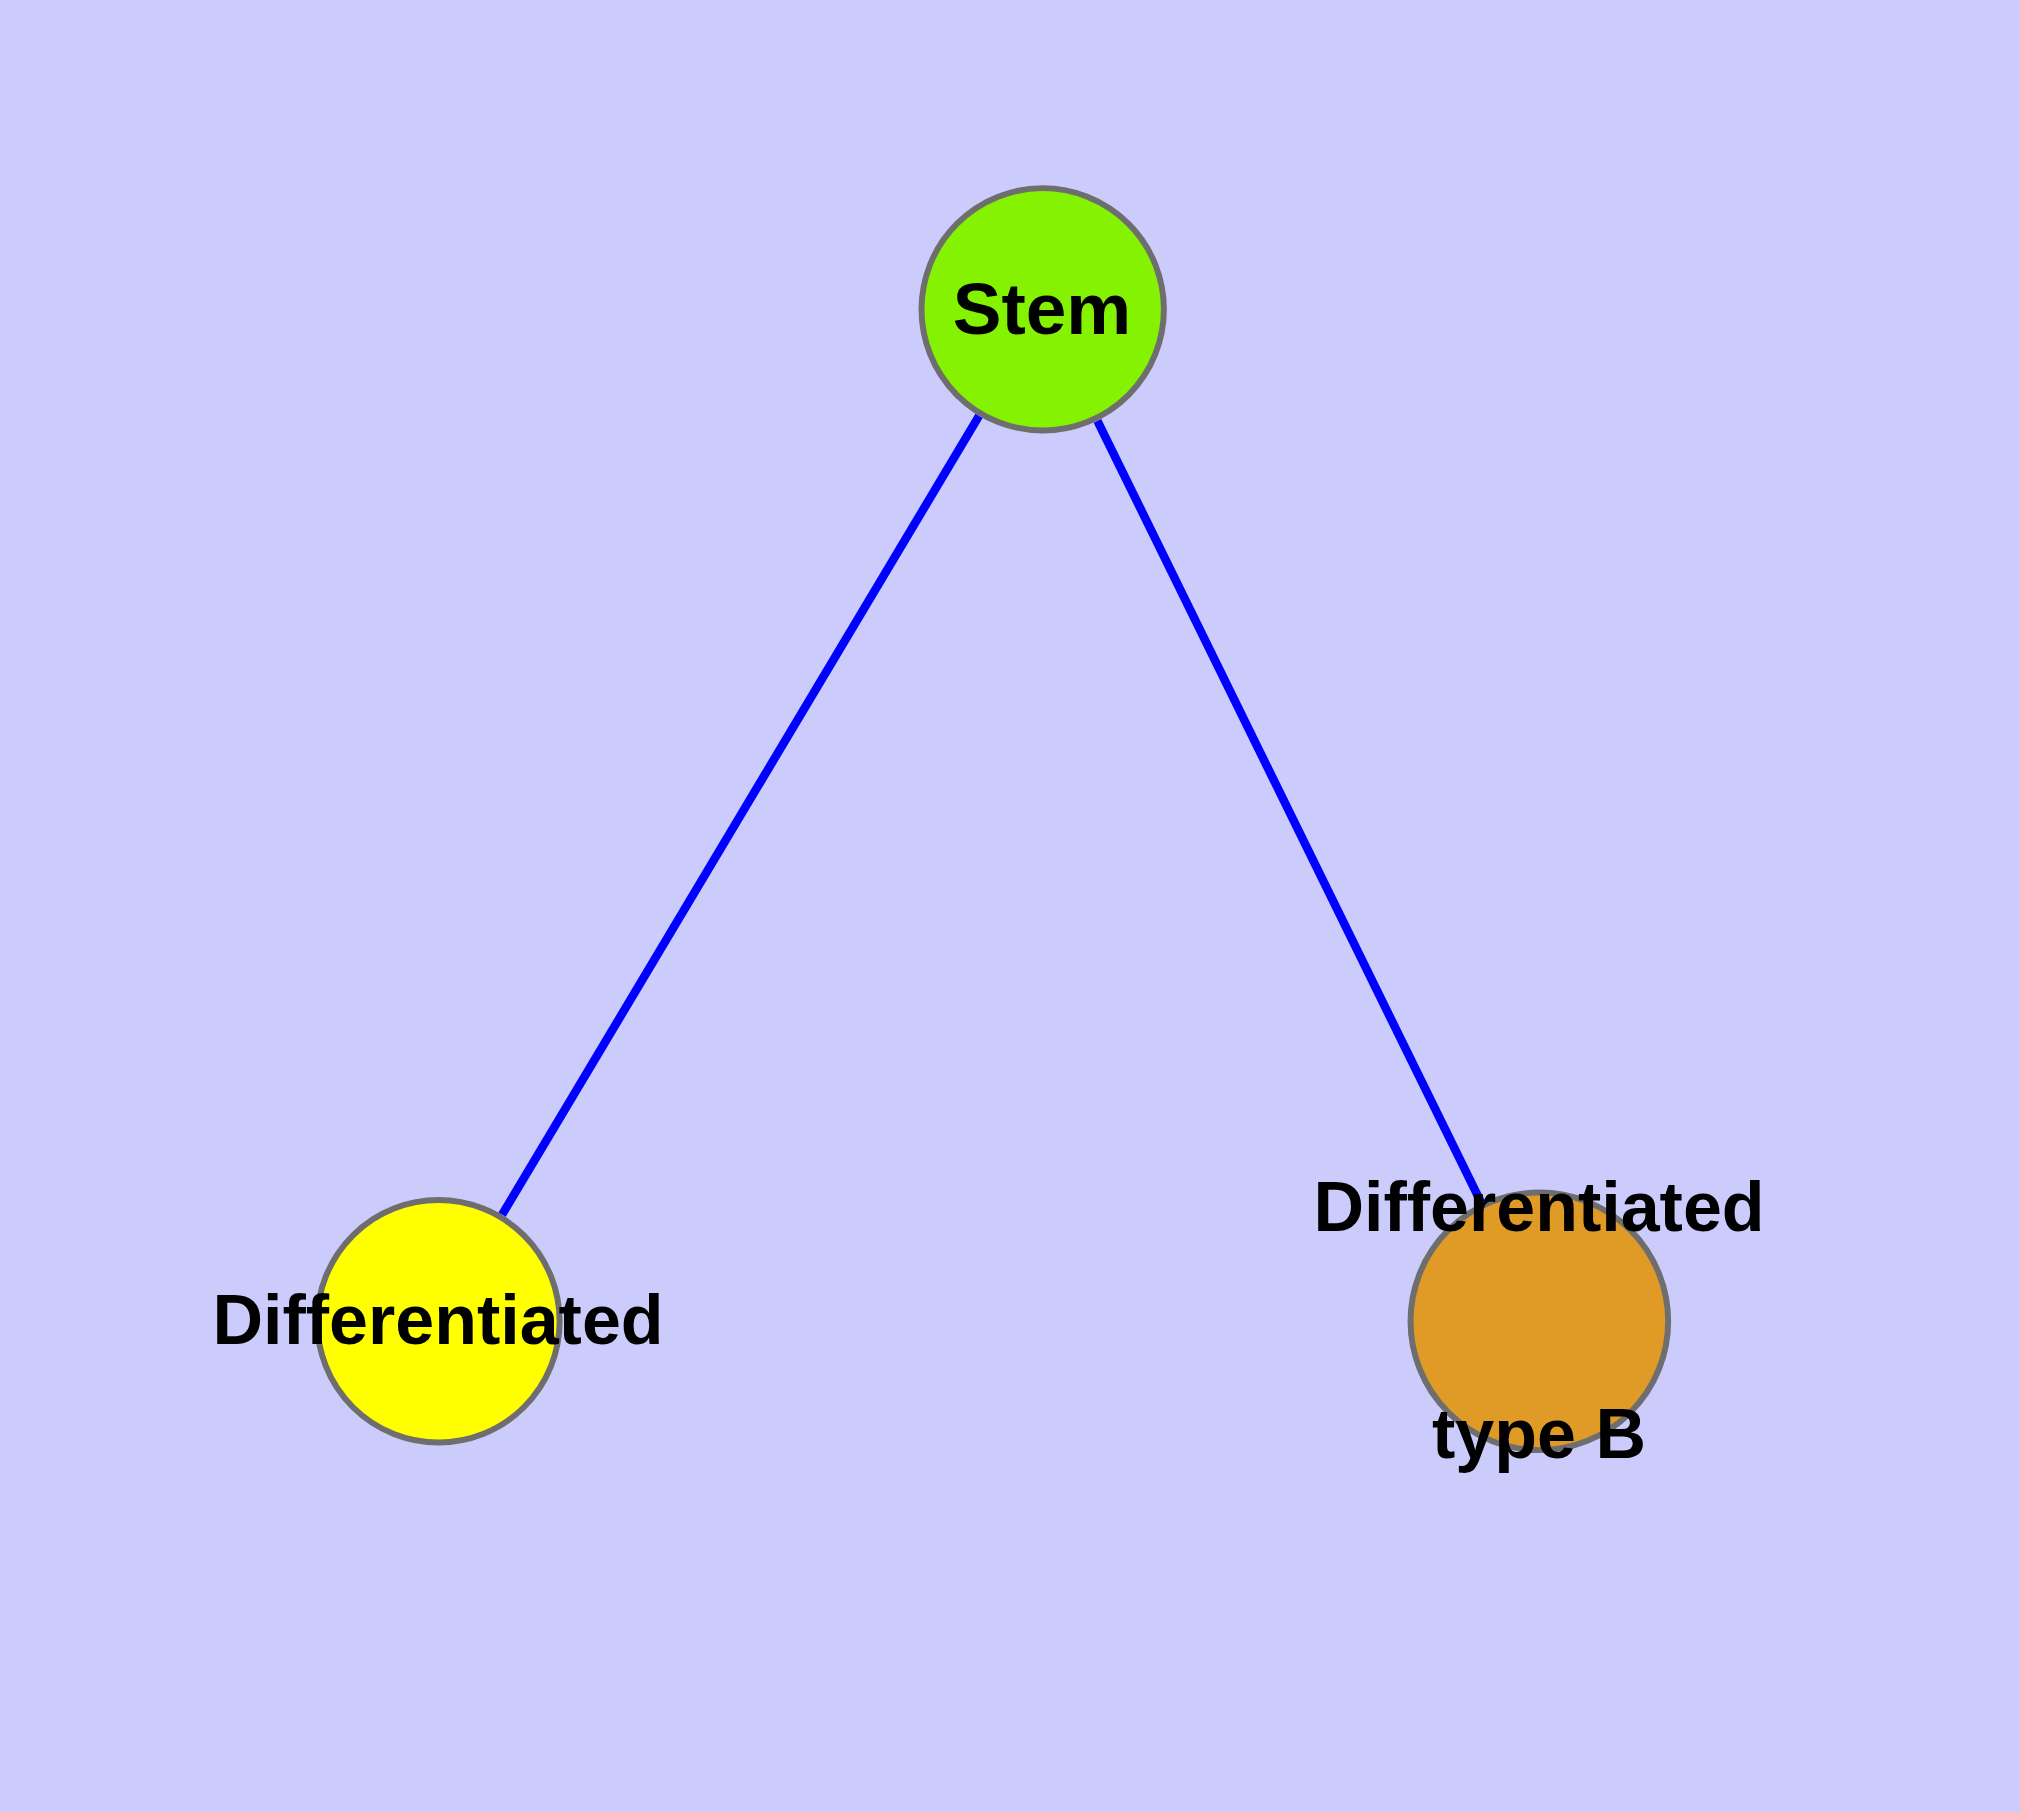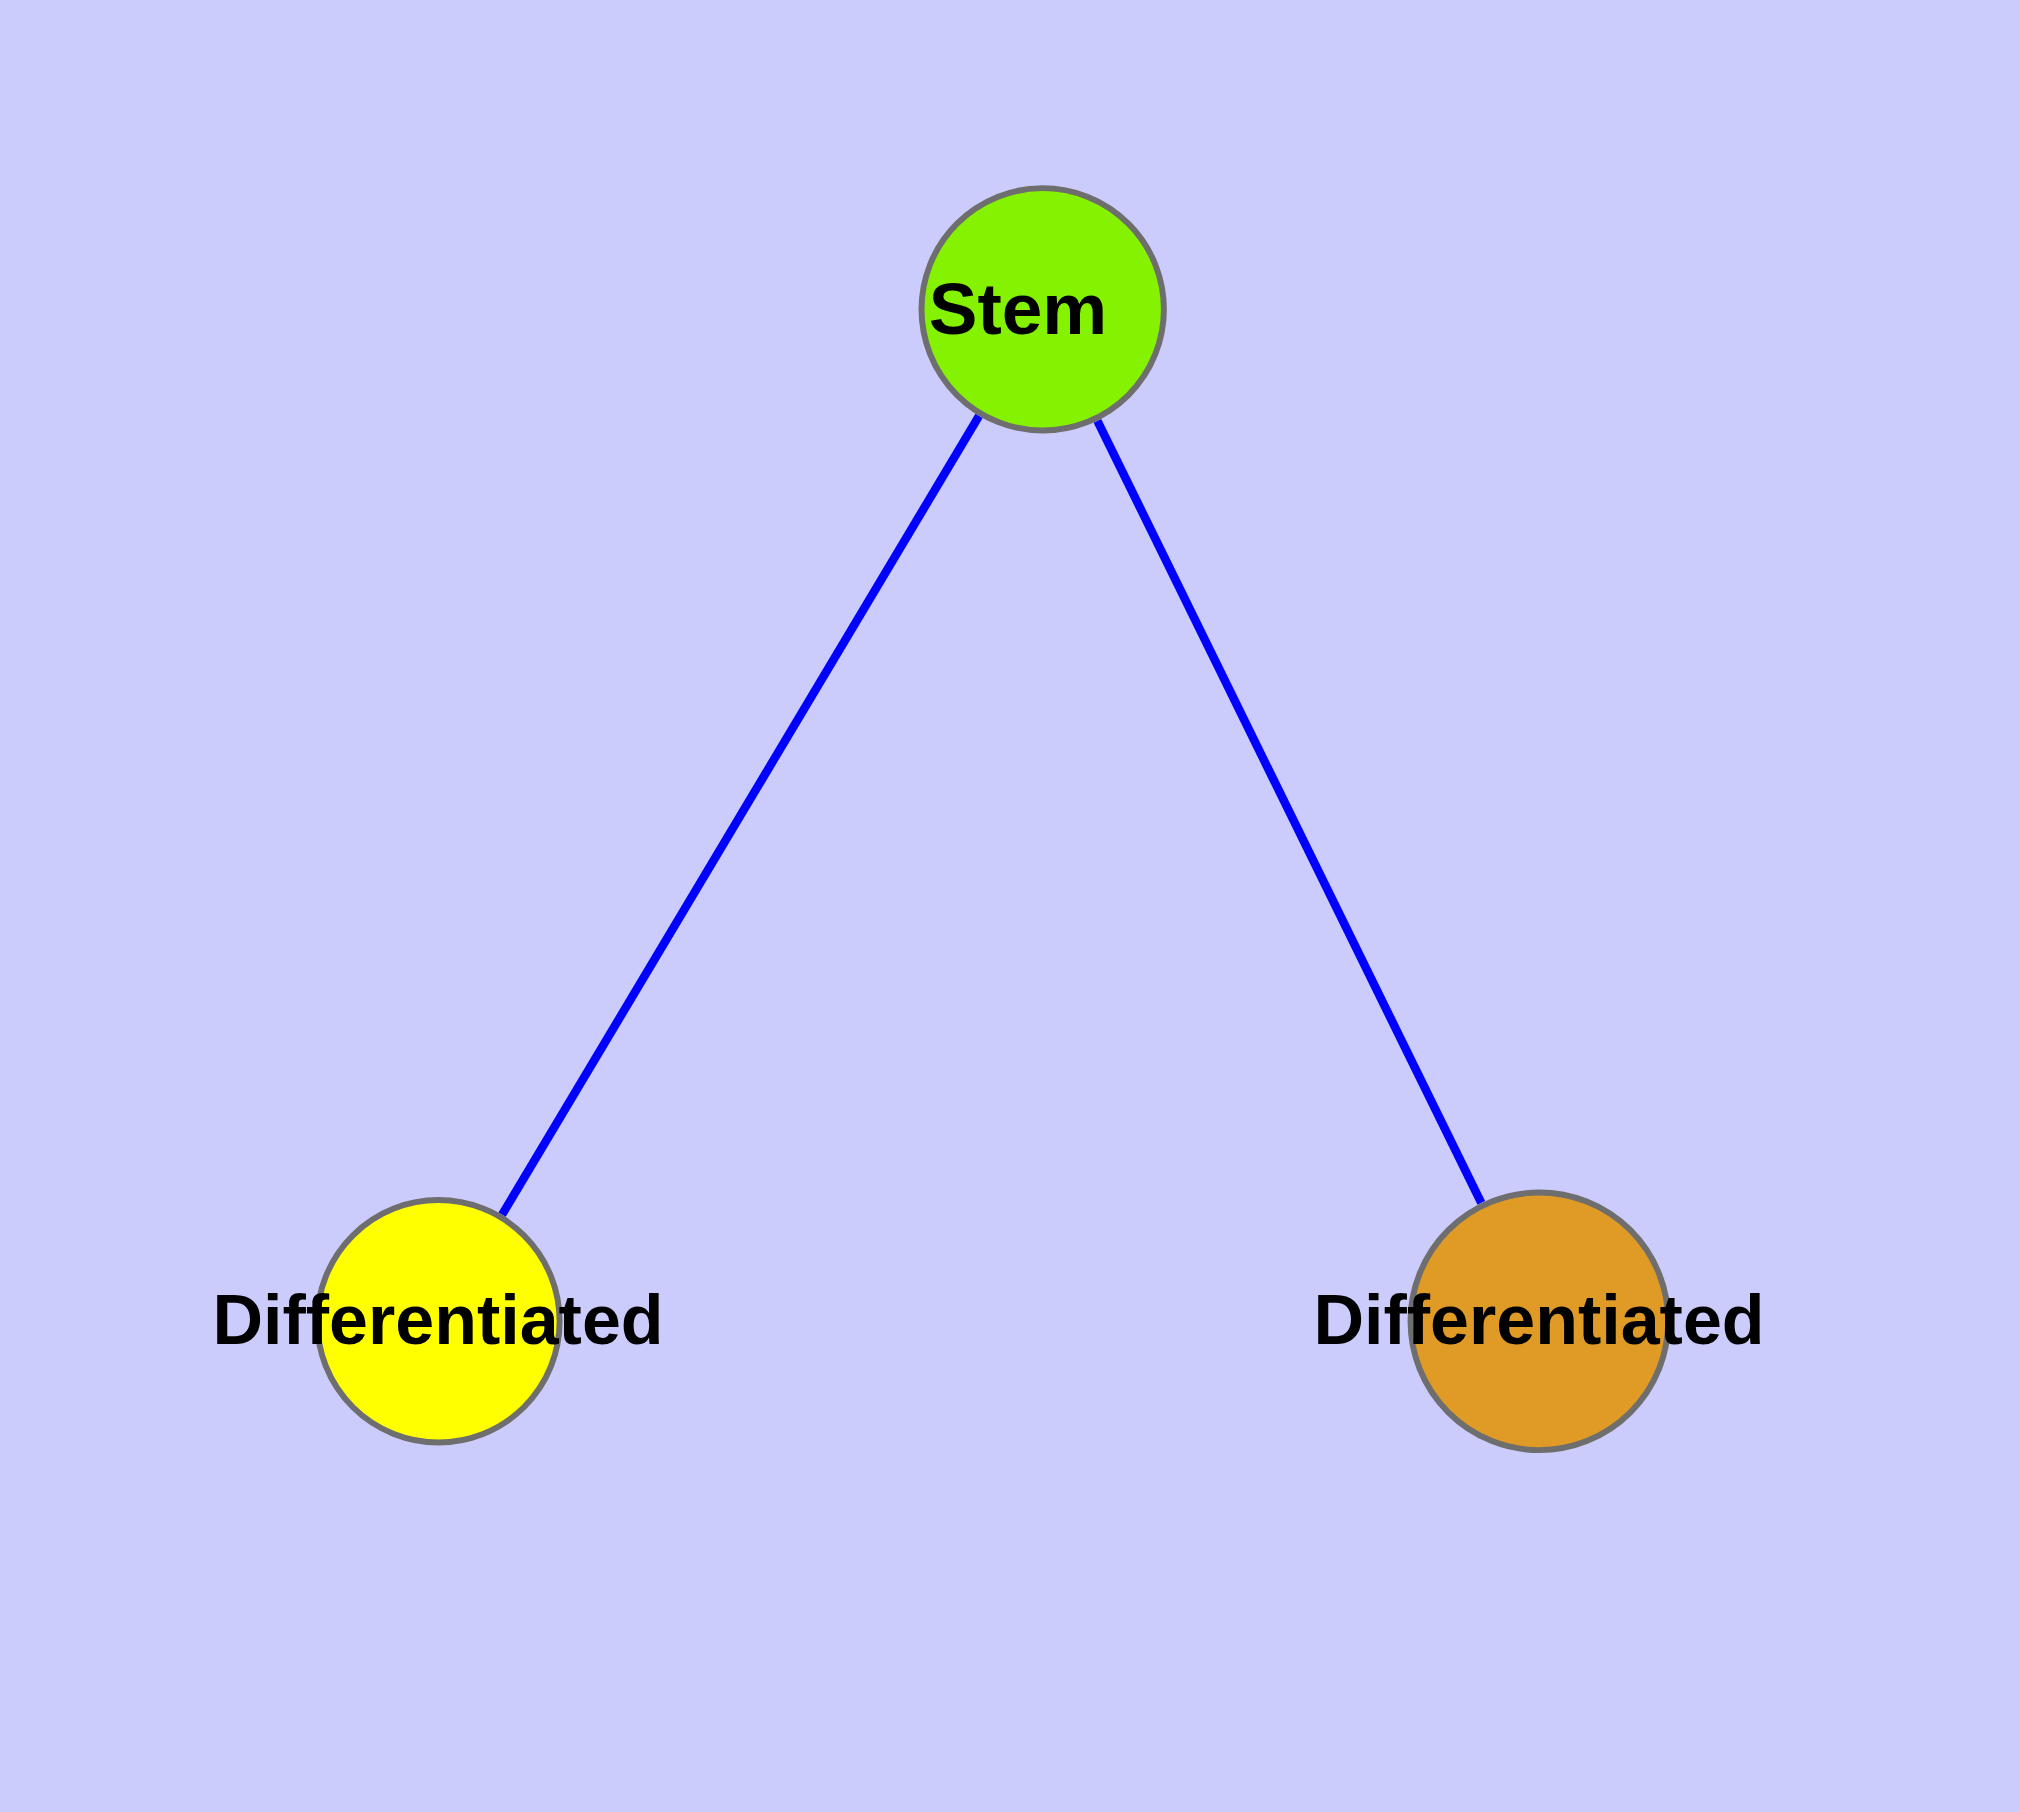--- a/index.html
+++ b/index.html
@@ -59,26 +59,27 @@
       <line class="graph-edge" x1="1154.8898968724138" y1="490.78045320383995" x2="592.1101031275862" y2="1433.21954679616" stroke="#0000ff" stroke-width="10" stroke-linecap="butt"></line>
       <line class="graph-edge" x1="1294.5457120597403" y1="496.51464197837856" x2="1747.489022352972" y2="1419.405960220902" stroke="#0000ff" stroke-width="10" stroke-linecap="butt"></line>
     </g>
     <g>
       <circle class="graph-node" cx="1230" cy="365" r="143" fill="#84f200" stroke="#6e6e6e" stroke-width="7"></circle>
       <circle class="graph-node" cx="517" cy="1559" r="143" fill="#ffff00" stroke="#6e6e6e" stroke-width="7"></circle>
       <circle class="graph-node" cx="1816" cy="1559" r="152" fill="#e09a26" stroke="#6e6e6e" stroke-width="7"></circle>
     </g>
   </svg>
 
-  <div class="node-label label-stem" id="lbl-stem" style="left: 1018px; top: 309px;">
+  <div class="node-label label-stem" id="lbl-stem" style="left: 1042px; top: 309px;">
     <div>Stem</div>
   </div>
 
   <div class="node-label label-leaf" id="lbl-a" style="left: 438px; top: 1321px;">
     <div>Differentiated</div>
   </div>
 
   <div class="node-label label-leaf" id="lbl-b" style="left: 1539px; top: 1321px;">
     <div>Differentiated</div>
+    <div>type B</div>
   </div>
 
 </div>
 
 
 </body></html>

